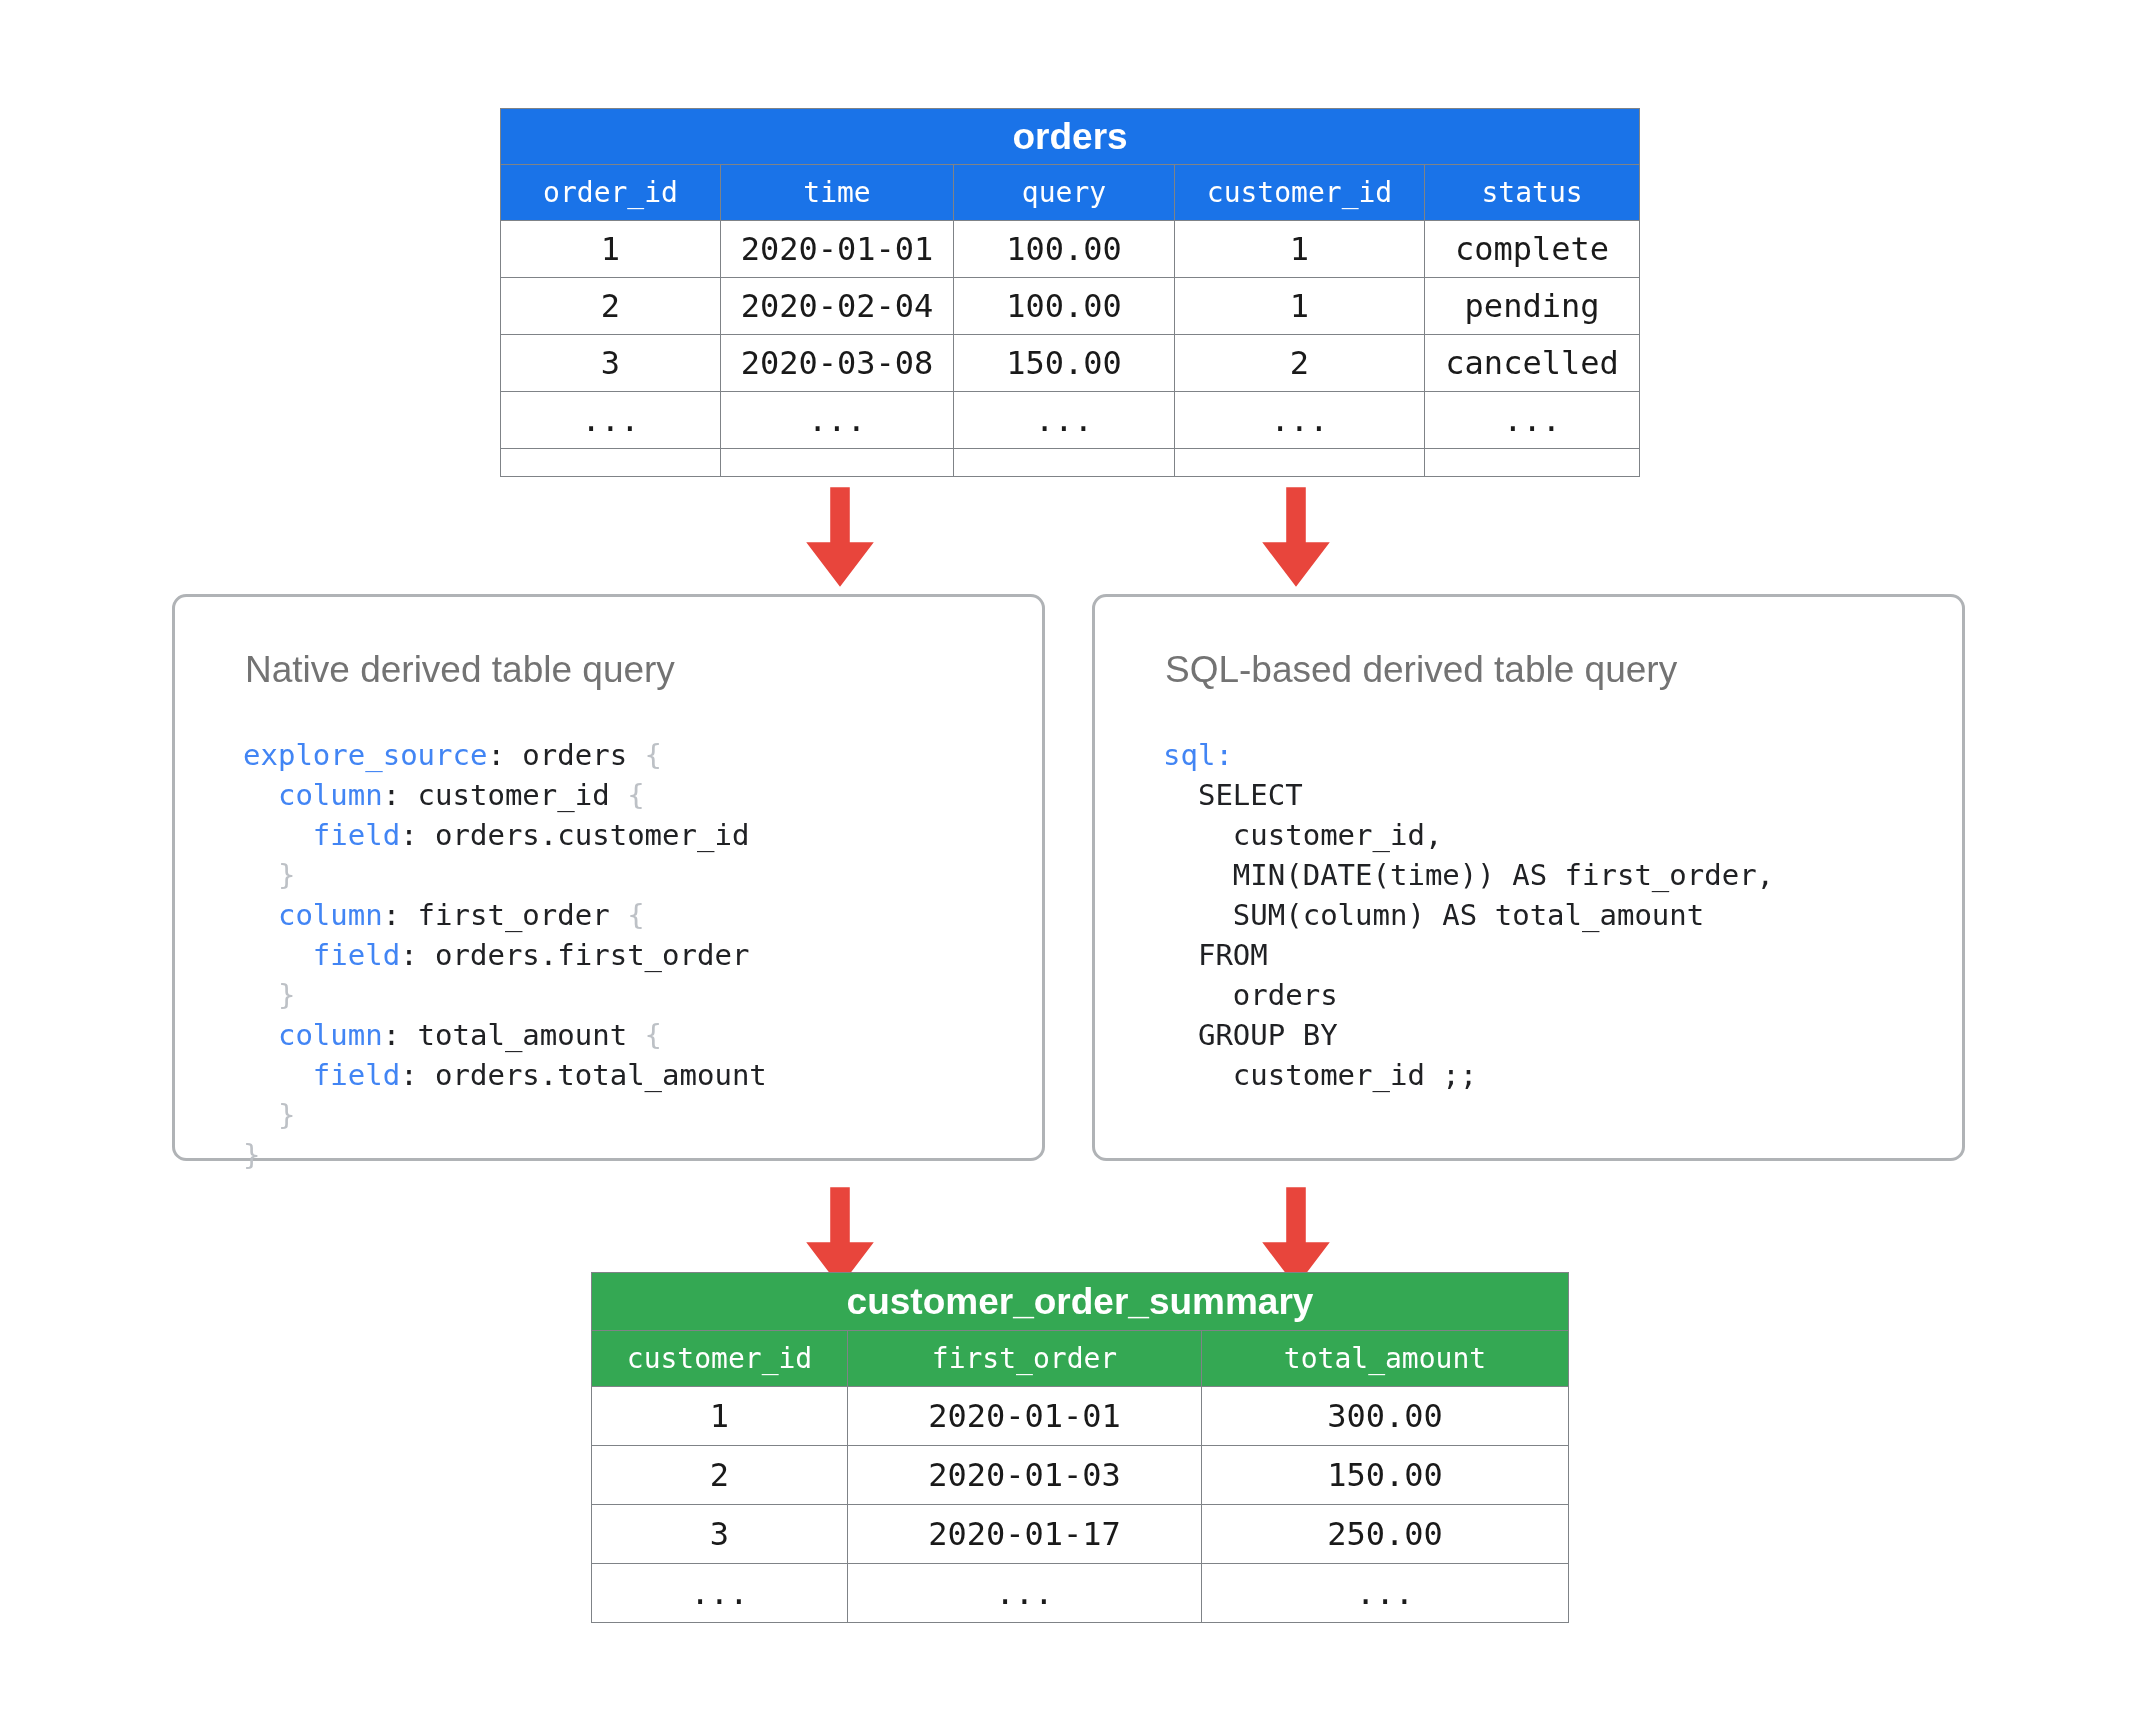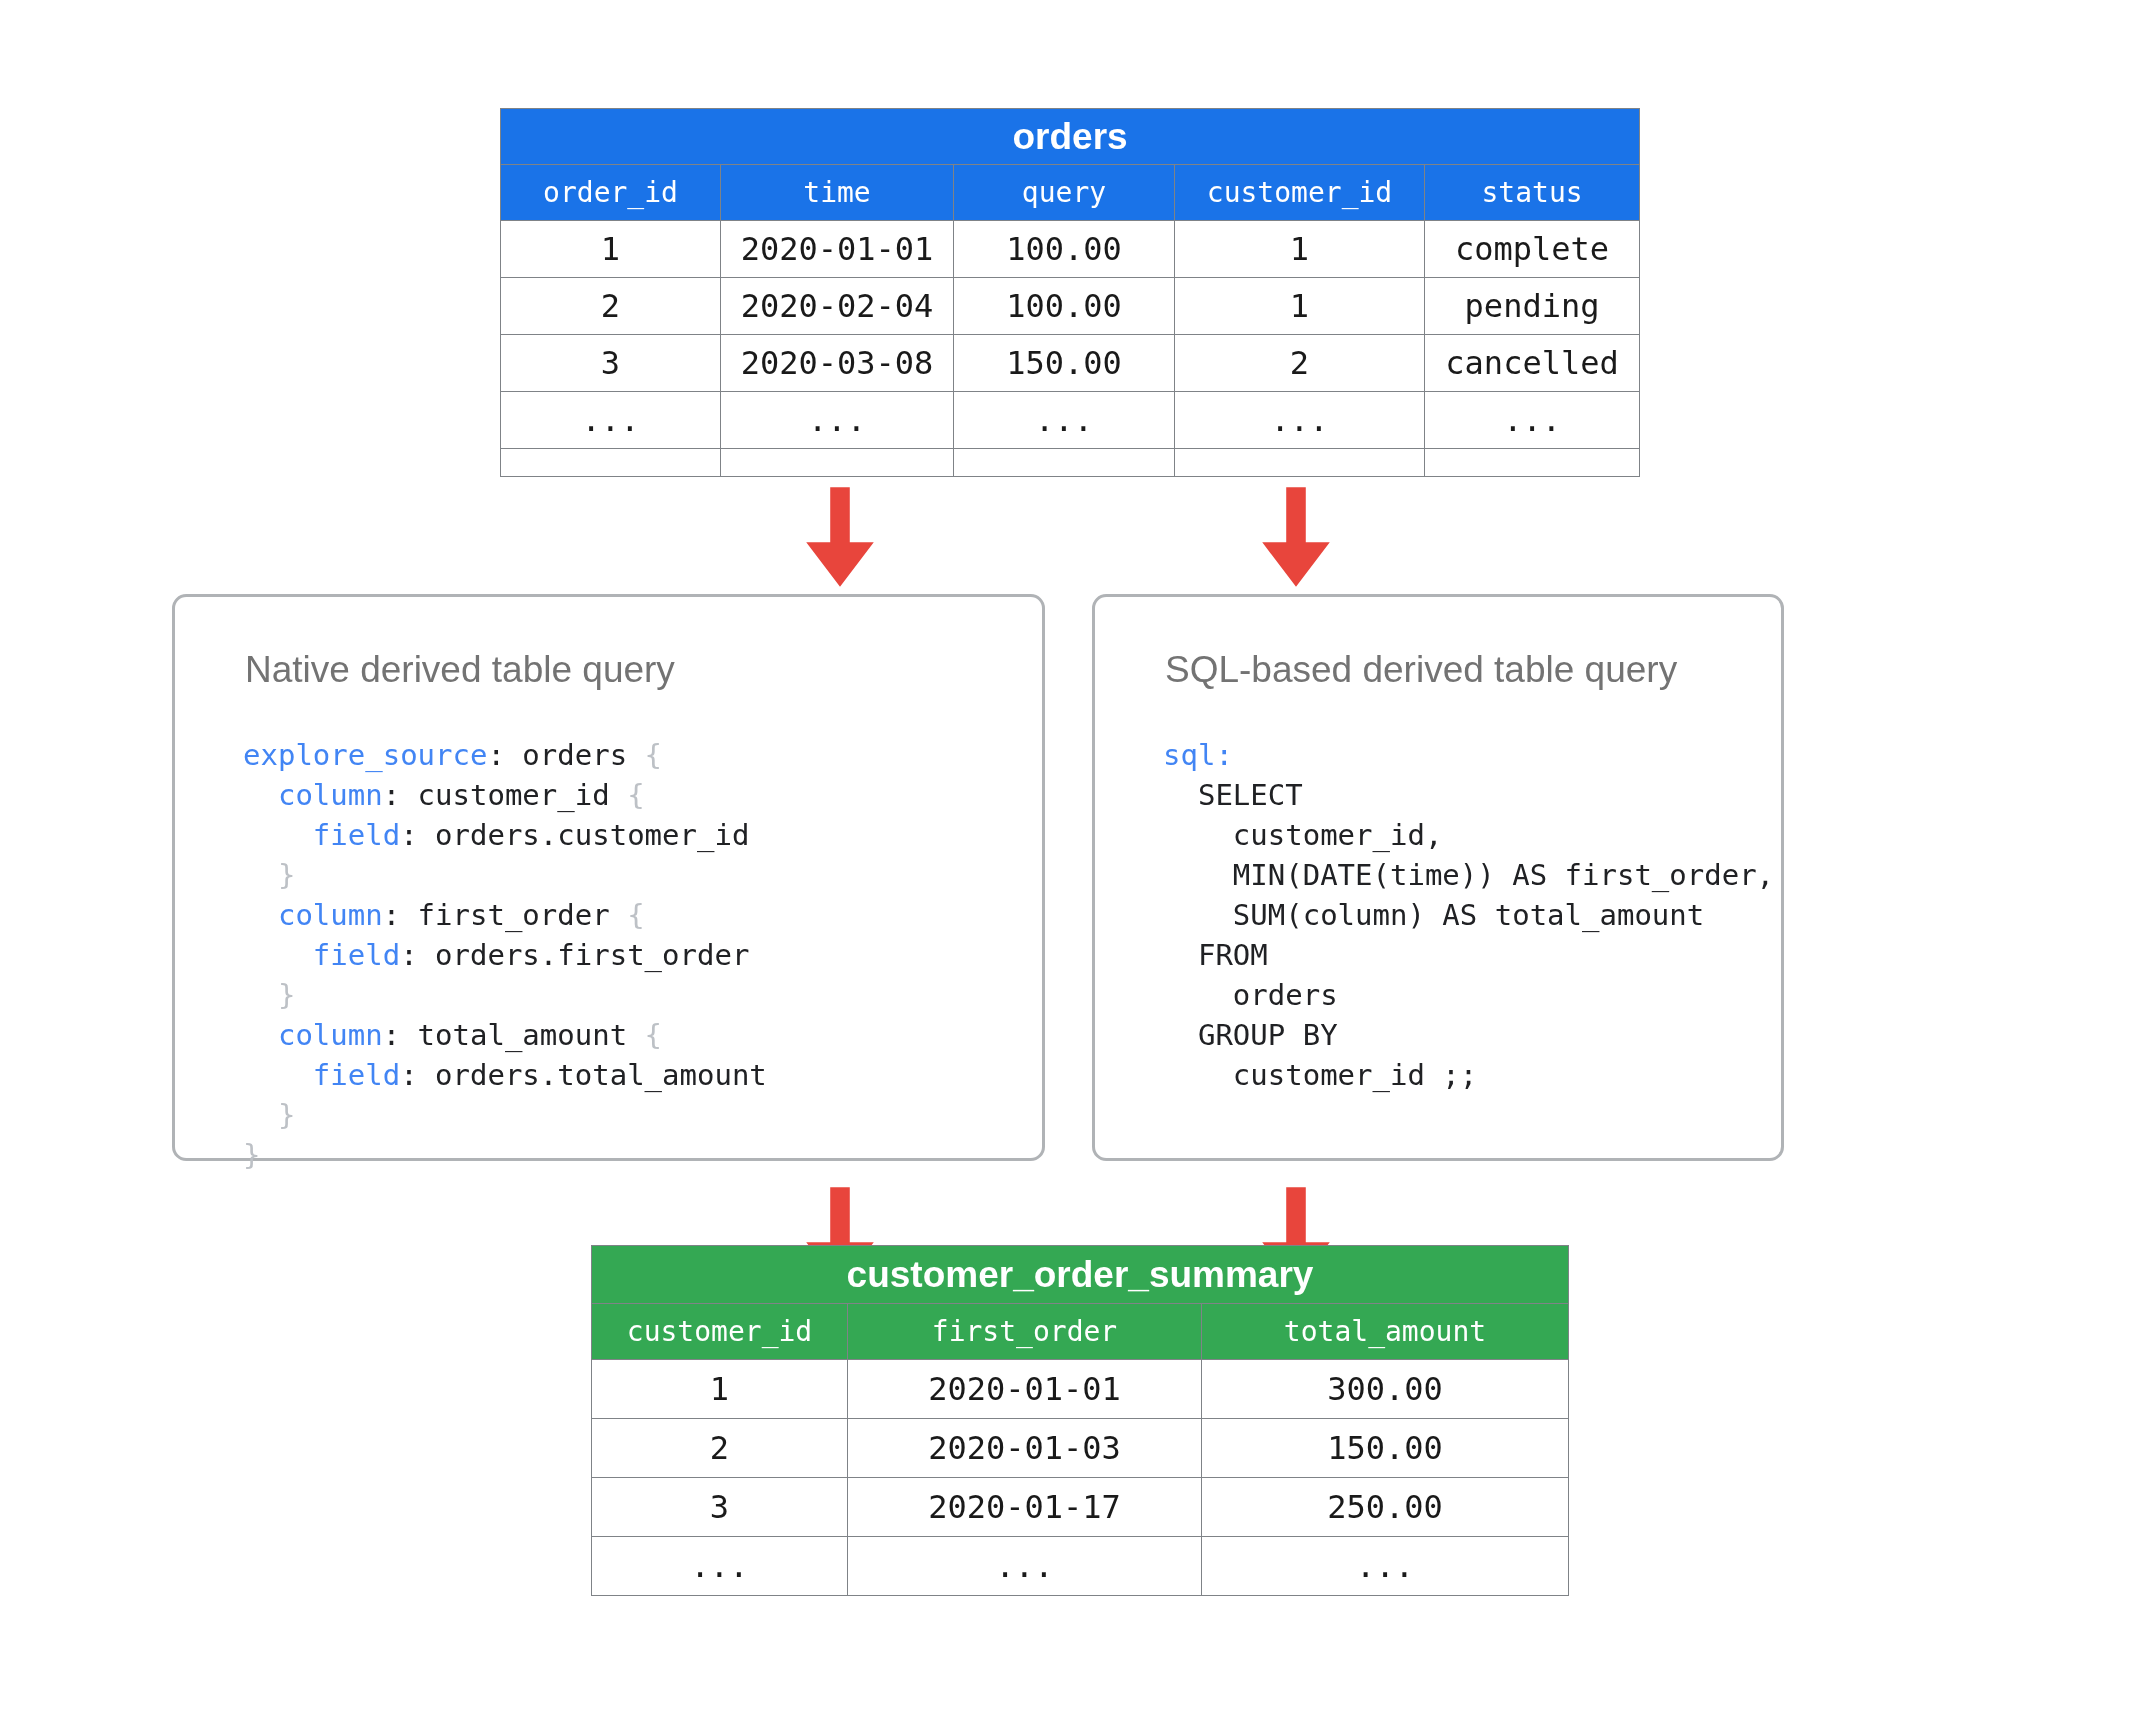--- a/index.html
+++ b/index.html
@@ -60,21 +60,21 @@
   #orders-table .tbl-title,
   #orders-table .tbl-head-cell { background: #1a73e8; border-color: #7f8387; }
   #orders-table .tbl-title { height: 55px; line-height: 55px; }
   #orders-table .tbl-head-cell { height: 55px; line-height: 55px; }
   #orders-table .tbl-cell { height: 56px; line-height: 56px; }
   #orders-table .r-blank td { height: 27px; }
 
   
   #summary-table {
     left: 591px;
-    top: 1245px;
+    top: 1272px;
     width: 977px;
     padding-left: 32px;
   }
   #summary-table .tbl-title,
   #summary-table .tbl-head-cell { background: #34a853; border-color: #7f8387; }
   #summary-table .tbl-title { height: 57px; line-height: 57px; }
   #summary-table .tbl-head-cell { height: 55px; line-height: 55px; }
   #summary-table .tbl-cell { height: 58px; line-height: 58px; }
 
   
@@ -86,21 +86,21 @@
 
   
   .code-card {
     position: absolute;
     border: 3.6px solid #b0b3b6;
     border-radius: 14.3px;
     background: #ffffff;
     box-sizing: border-box;
   }
   #card-native { left: 172px; top: 594px; width: 873px; height: 567px; }
-  #card-sql    { left: 1092px; top: 594px; width: 692px; height: 567px; }
+  #card-sql    { left: 1092px; top: 594px; width: 873px; height: 567px; }
 
   .card-title {
     position: absolute;
     left: 70px;
     top: 52px;
     color: #737373;
     font-family: "Liberation Sans", sans-serif;
     font-size: 37px;
     white-space: nowrap;
   }

